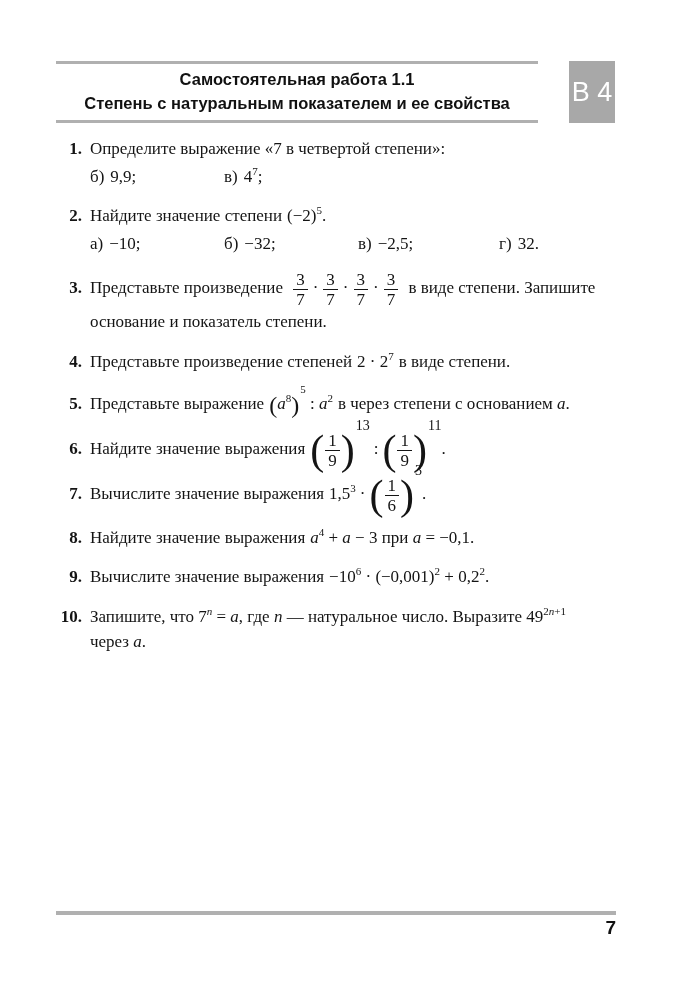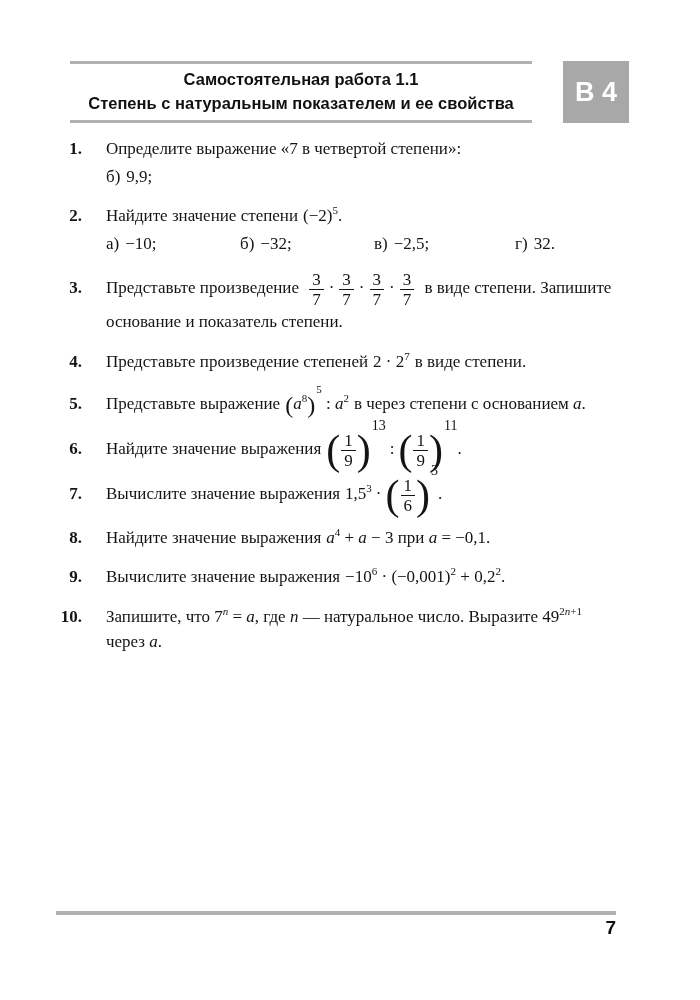--- a/index.html
+++ b/index.html
@@ -3,38 +3,38 @@
 <meta charset="utf-8">
 <style>
   html,body { margin:0; padding:0; background:#ffffff; }
   .page {
     position:relative; width:700px; height:1000px; background:#ffffff;
     font-family:"Liberation Serif", serif; font-size:17px; color:#141414;
     overflow:hidden;
   }
 
   
-  .ws-header { position:absolute; left:70px; top:61px; width:559px; height:62px; display:flex; }
+  .ws-header { position:absolute; left:56px; top:61px; width:559px; height:62px; display:flex; }
   .header-titles {
     flex:1; border-top:3.5px solid #b0b0b0; border-bottom:3.5px solid #b0b0b0;
     display:flex; flex-direction:column; justify-content:center; align-items:center;
     font-family:"Liberation Sans", sans-serif; font-weight:bold; font-size:16.5px; line-height:1.45;
     color:#111; background:#fff; text-align:center;
   }
   .variant-badge {
-    width:66px; background:#a8a8a8; color:#ffffff;
-    font-family:"Liberation Sans", sans-serif; font-weight:bold; font-size:27px;
+    width:46px; background:#a8a8a8; color:#ffffff;
+    font-family:"Liberation Sans", sans-serif; font-weight:normal; font-size:27px;
     display:flex; align-items:center; justify-content:center;margin-left:31px;
   }
 
   
   .problems { position:absolute; left:40px; top:136px; width:608px; }
   .problem { display:flex; align-items:baseline; margin-bottom:14px; }
   .pnum { width:42px; text-align:right; font-weight:bold; flex-shrink:0; }
-  .pbody { margin-left:24px; line-height:1.5; flex:1; }
+  .pbody { margin-left:8px; line-height:1.5; flex:1; }
   .p4 { margin-bottom:17px; }
   .p6 { margin-bottom:6px; }
   .p7 { margin-bottom:10px; }
 
   sup { font-size:11px; line-height:0; }
   .var { font-style:italic; }
   .mexpr { margin-left:5px; margin-right:5px; white-space:nowrap; }
   .mexpr-l { margin-left:5px; white-space:nowrap; }
 
   
@@ -75,20 +75,21 @@
   </div>
 
   <div class="problems">
 
     <div class="problem">
       <div class="pnum">1.</div>
       <div class="pbody">
         <div>Определите выражение «7 в четвертой степени»:</div>
         <div class="options">
           <span class="opt"><span class="opt-label">б)</span><span>9,9;</span></span>
+          <span class="opt"><span class="opt-label">в)</span><span>4</span><sup>7</sup><span>;</span></span>
         </div>
       </div>
     </div>
 
     <div class="problem">
       <div class="pnum">2.</div>
       <div class="pbody">
         <div>
           <span>Найдите значение степени</span><span class="mexpr-l"><span>(−2)</span><sup>5</sup><span>.</span></span>
         </div>

